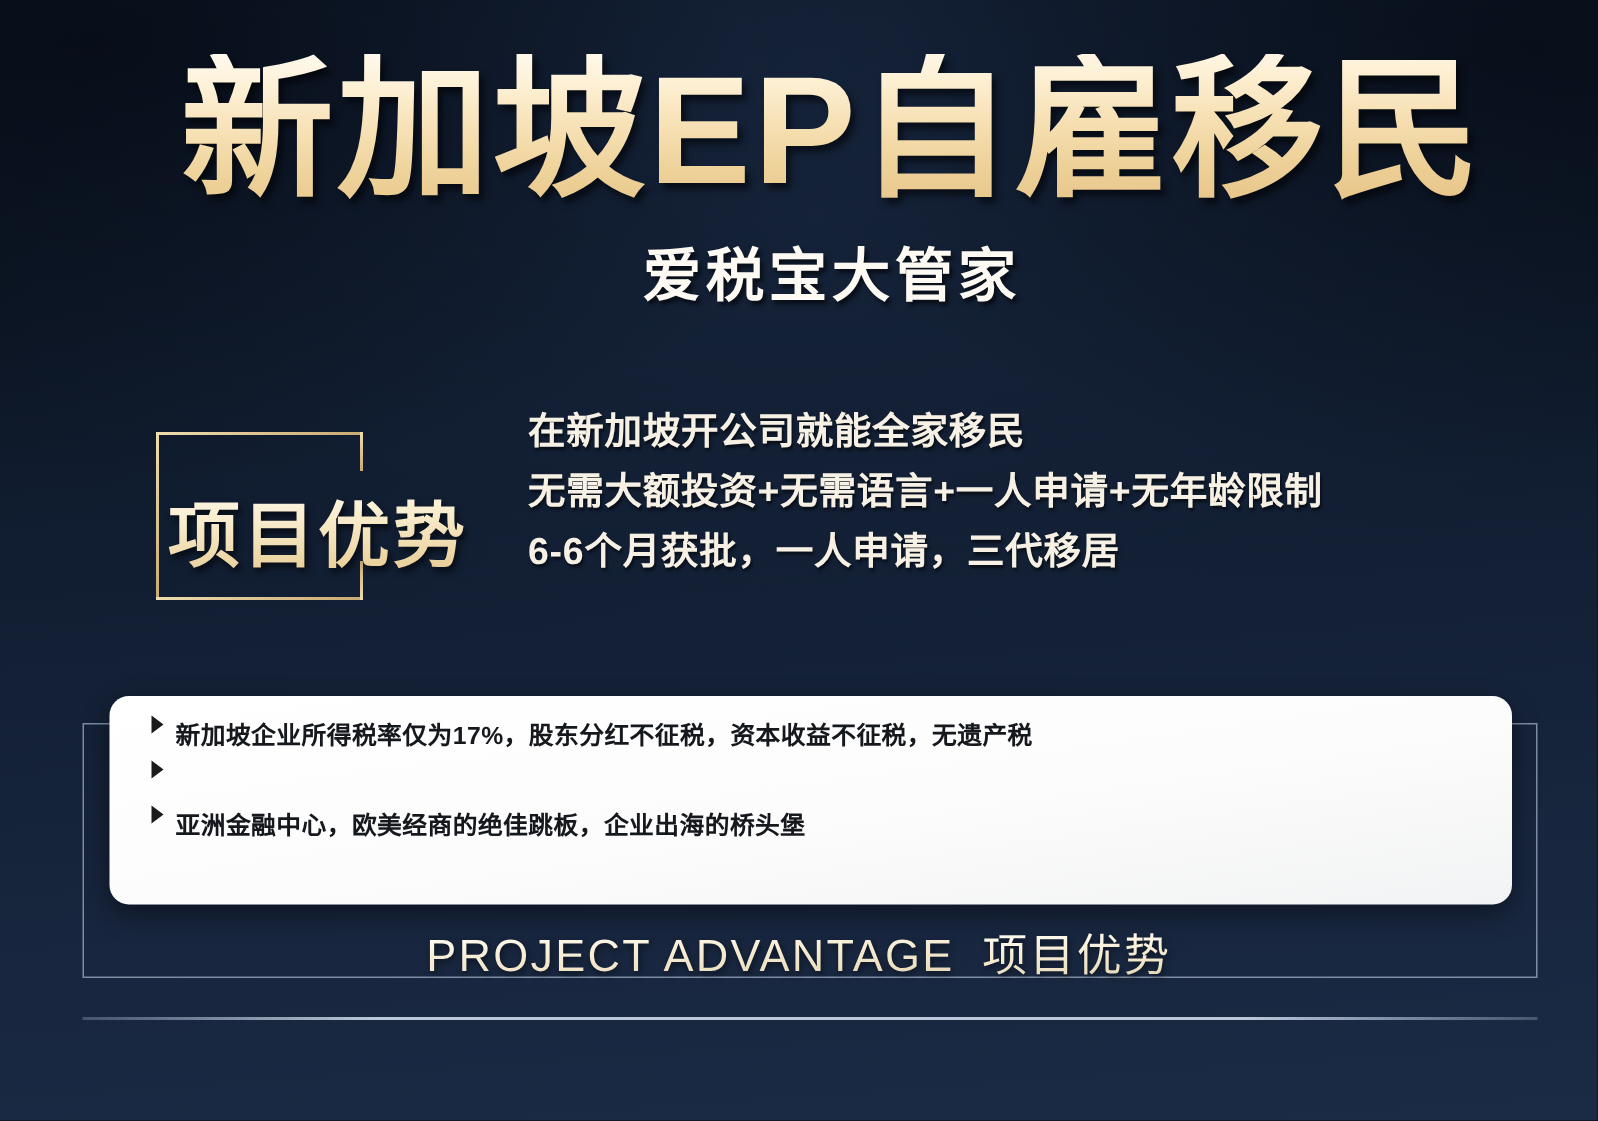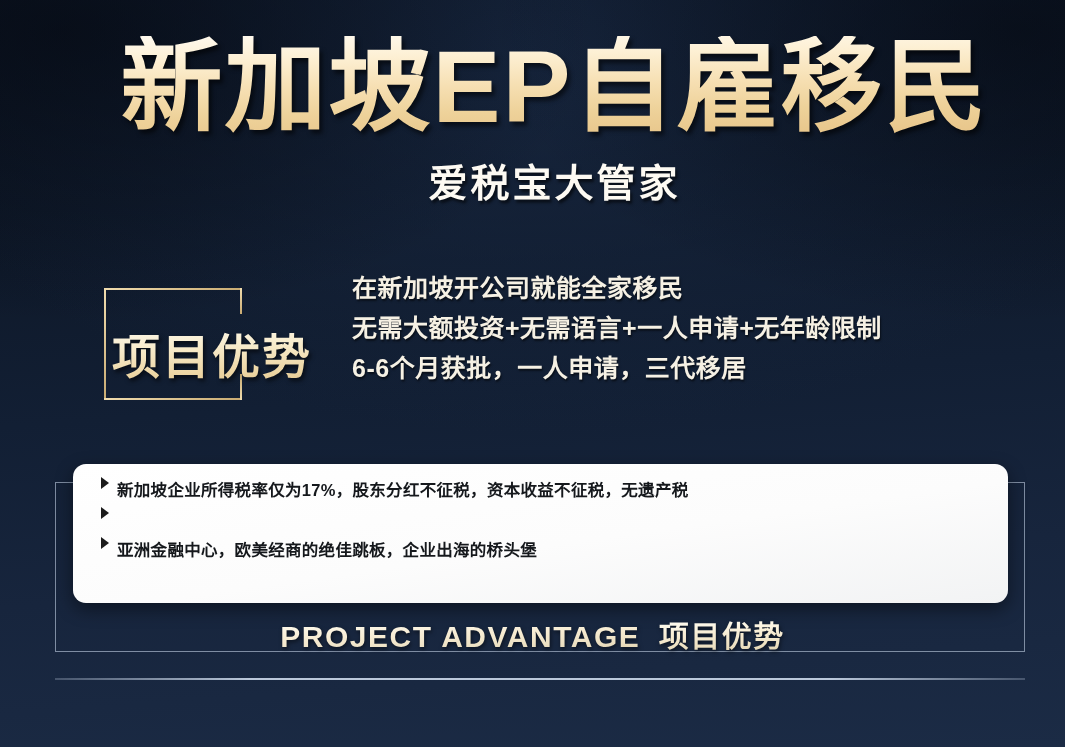--- a/index.html
+++ b/index.html
@@ -192,21 +192,21 @@
   .footer-caption {
     position: absolute;
     left: 0;
     right: 0;
     top: 612px;
     text-align: center;
     z-index: 3;
   }
   .footer-caption span {
     font-size: 30px;
-    font-weight: 700;
+    font-weight: 400;
     letter-spacing: 1.5px;
     background: linear-gradient(178deg, #fffdf4 0%, #f7ecd3 45%, #ece0c2 75%, #ded0ad 100%);
     -webkit-background-clip: text;
     background-clip: text;
     color: transparent;
     -webkit-text-fill-color: transparent;
     filter: drop-shadow(1px 2px 2px rgba(0,0,0,0.55));
     white-space: nowrap;
   }
   .footer-cn { margin-left: 14px; }

